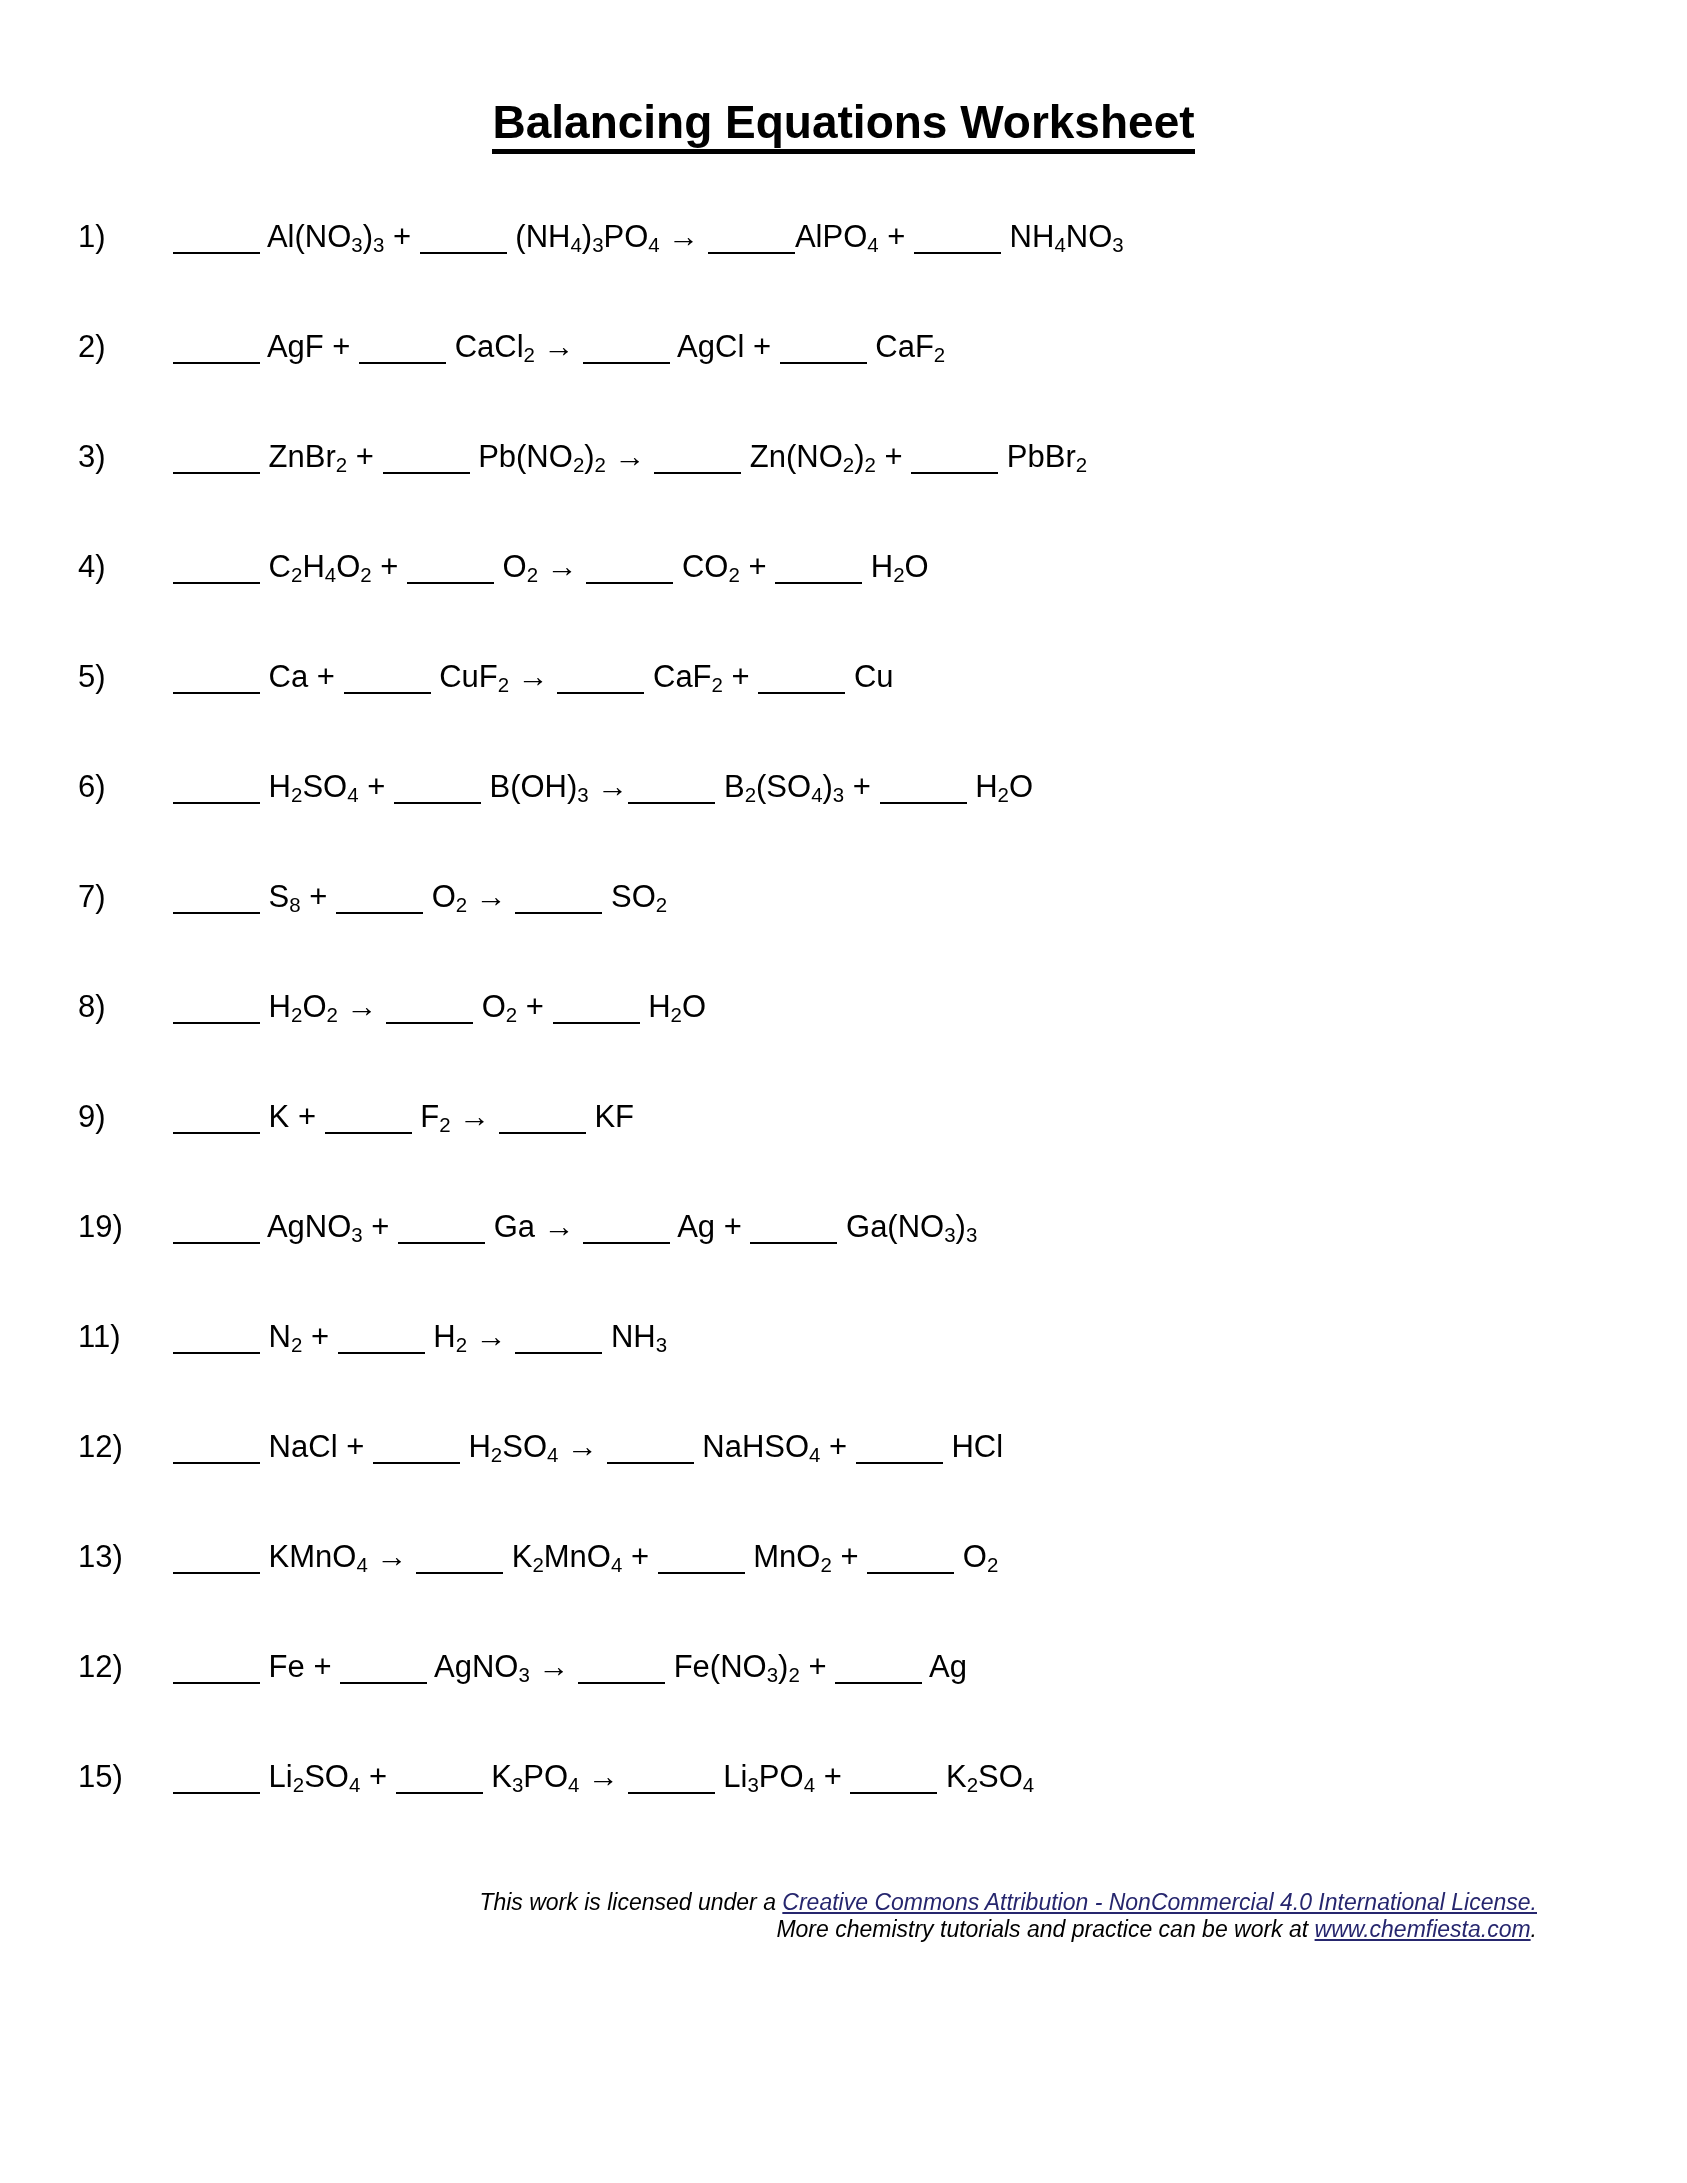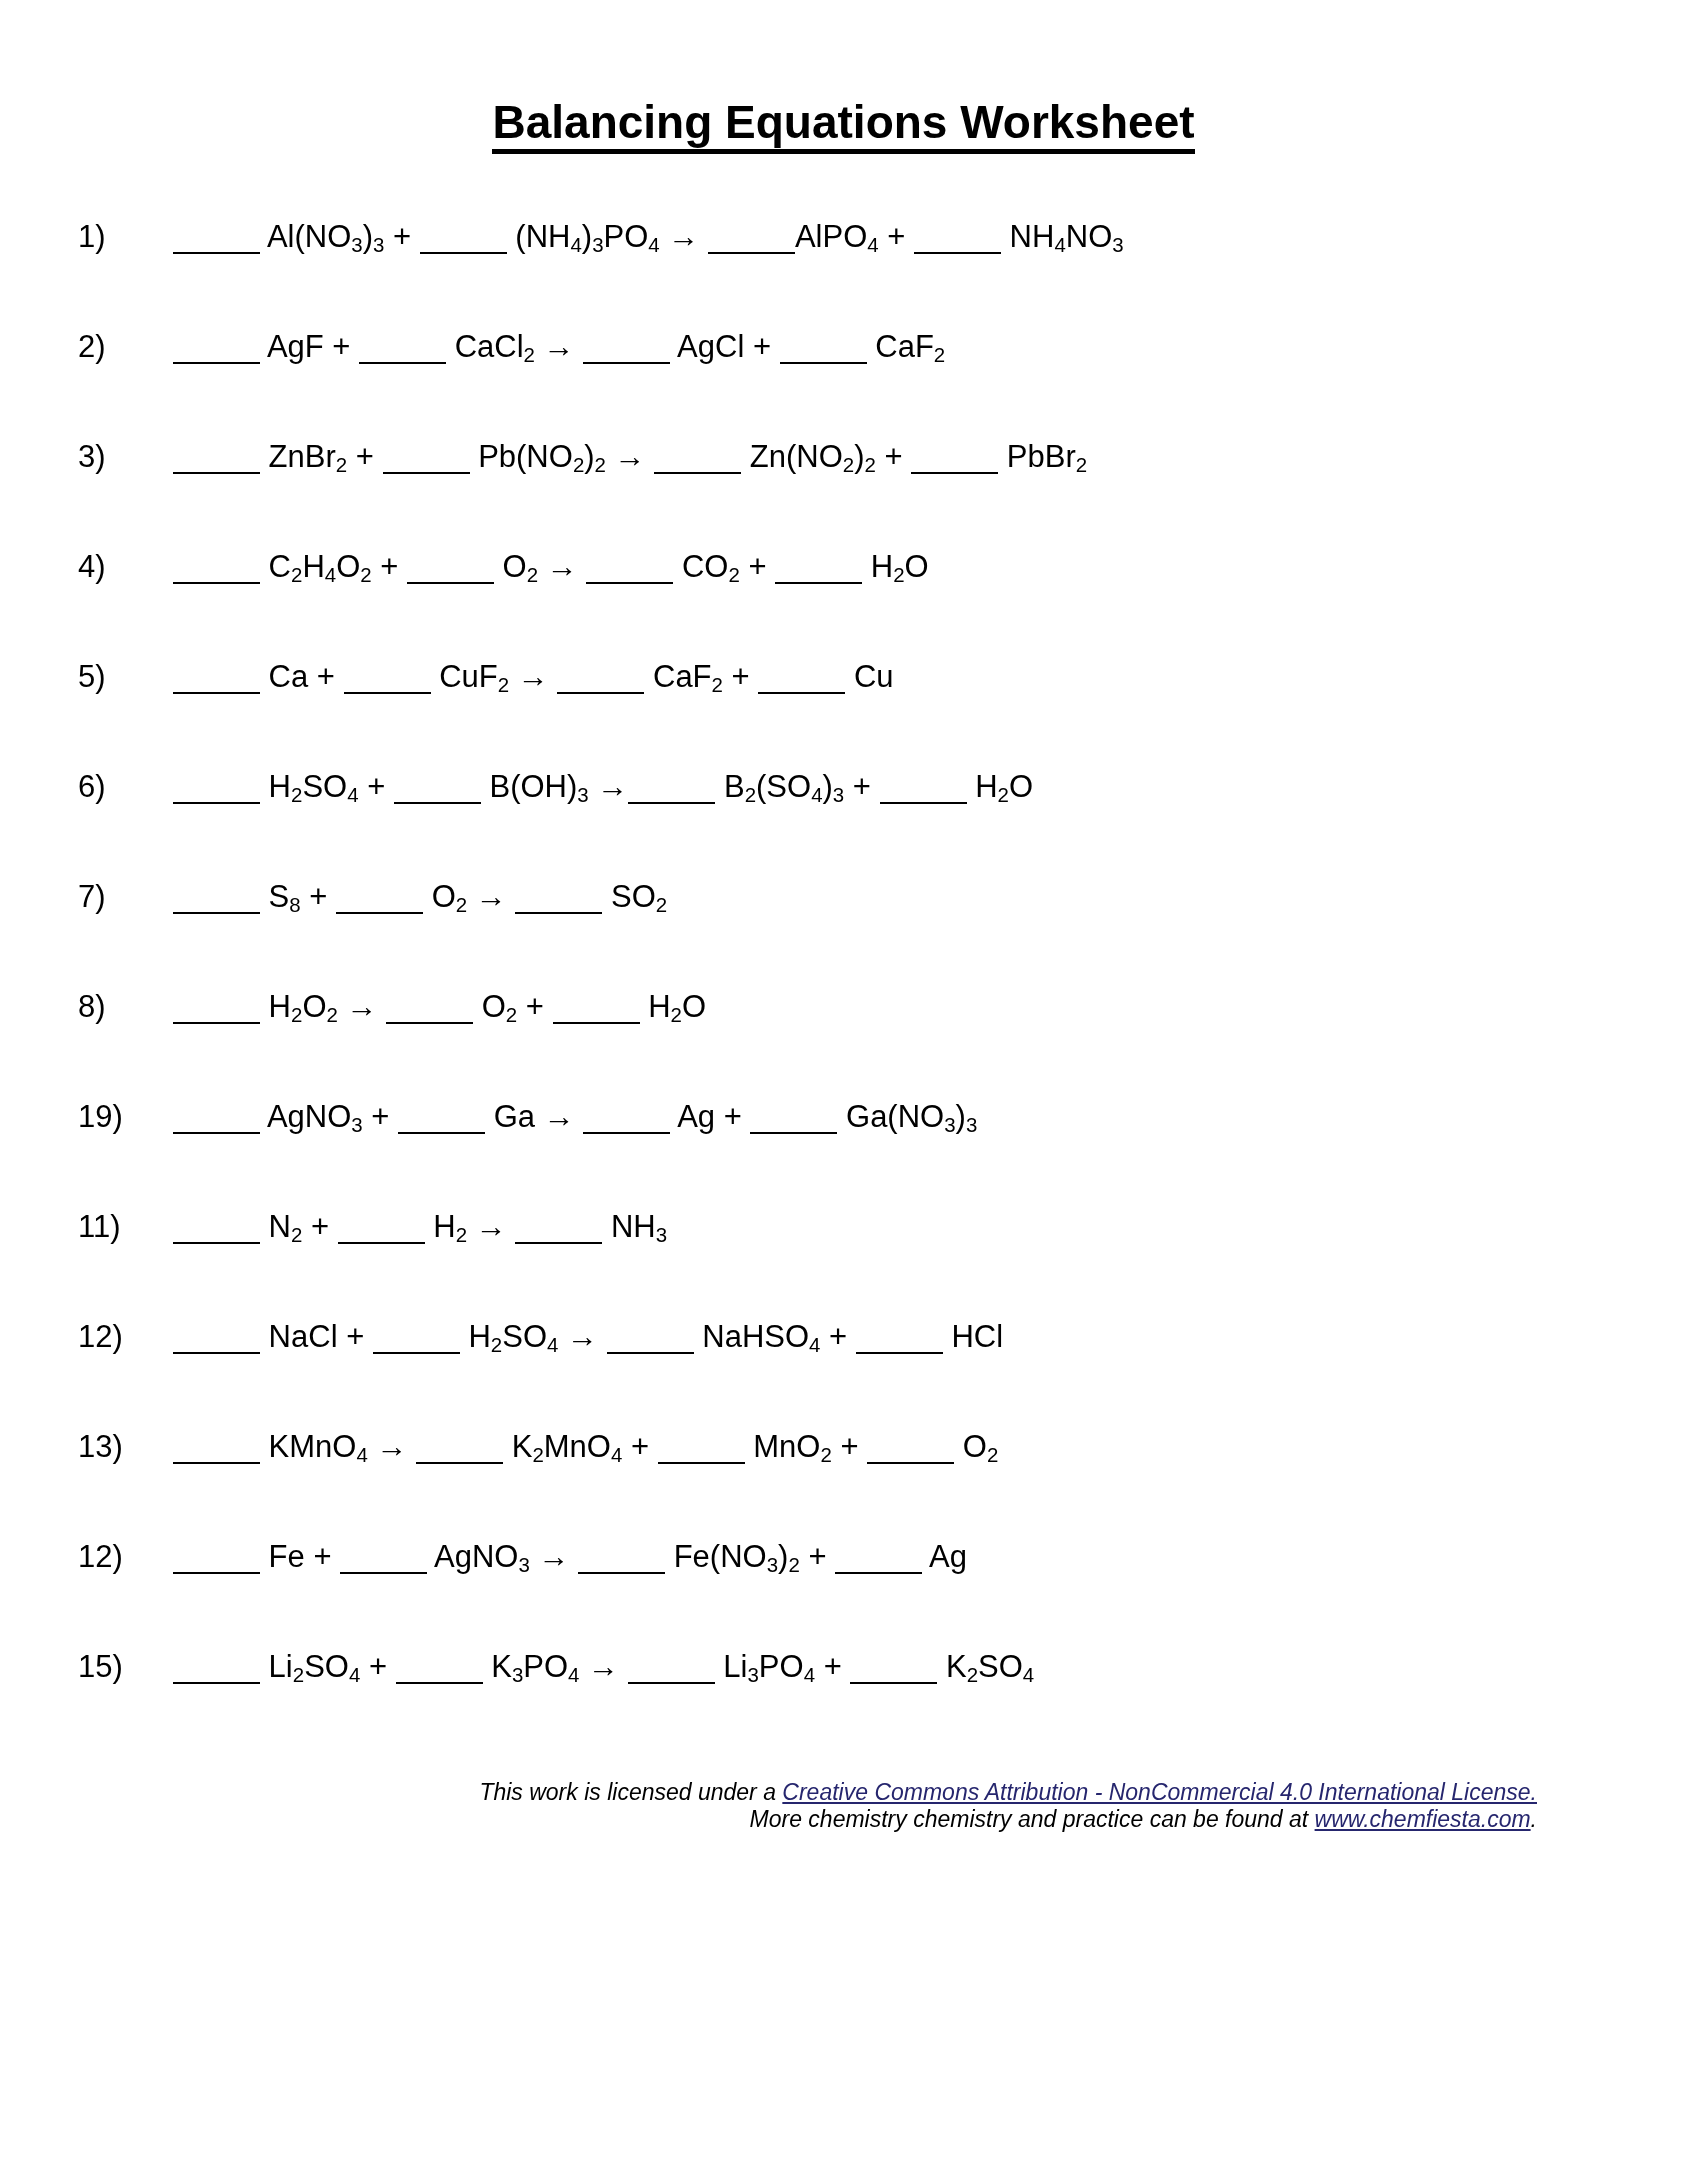--- a/index.html
+++ b/index.html
@@ -77,27 +77,28 @@
 
   <div class="equations">
       <div class="eq-row"><span class="eq-num">1)</span><span class="eq-formula"><span class="blank"></span> Al(NO<sub>3</sub>)<sub>3</sub> + <span class="blank"></span> (NH<sub>4</sub>)<sub>3</sub>PO<sub>4</sub> → <span class="blank"></span>AlPO<sub>4</sub> + <span class="blank"></span> NH<sub>4</sub>NO<sub>3</sub></span></div>
       <div class="eq-row"><span class="eq-num">2)</span><span class="eq-formula"><span class="blank"></span> AgF + <span class="blank"></span> CaCl<sub>2</sub> → <span class="blank"></span> AgCl + <span class="blank"></span> CaF<sub>2</sub></span></div>
       <div class="eq-row"><span class="eq-num">3)</span><span class="eq-formula"><span class="blank"></span> ZnBr<sub>2</sub> + <span class="blank"></span> Pb(NO<sub>2</sub>)<sub>2</sub> → <span class="blank"></span> Zn(NO<sub>2</sub>)<sub>2</sub> + <span class="blank"></span> PbBr<sub>2</sub></span></div>
       <div class="eq-row"><span class="eq-num">4)</span><span class="eq-formula"><span class="blank"></span> C<sub>2</sub>H<sub>4</sub>O<sub>2</sub> + <span class="blank"></span> O<sub>2</sub> → <span class="blank"></span> CO<sub>2</sub> + <span class="blank"></span> H<sub>2</sub>O</span></div>
       <div class="eq-row"><span class="eq-num">5)</span><span class="eq-formula"><span class="blank"></span> Ca + <span class="blank"></span> CuF<sub>2</sub> → <span class="blank"></span> CaF<sub>2</sub> + <span class="blank"></span> Cu</span></div>
       <div class="eq-row"><span class="eq-num">6)</span><span class="eq-formula"><span class="blank"></span> H<sub>2</sub>SO<sub>4</sub> + <span class="blank"></span> B(OH)<sub>3</sub> →<span class="blank"></span> B<sub>2</sub>(SO<sub>4</sub>)<sub>3</sub> + <span class="blank"></span> H<sub>2</sub>O</span></div>
       <div class="eq-row"><span class="eq-num">7)</span><span class="eq-formula"><span class="blank"></span> S<sub>8</sub> + <span class="blank"></span> O<sub>2</sub> → <span class="blank"></span> SO<sub>2</sub></span></div>
       <div class="eq-row"><span class="eq-num">8)</span><span class="eq-formula"><span class="blank"></span> H<sub>2</sub>O<sub>2</sub> → <span class="blank"></span> O<sub>2</sub> + <span class="blank"></span> H<sub>2</sub>O</span></div>
+      <div class="eq-row"><span class="eq-num">9)</span><span class="eq-formula"><span class="blank"></span> K + <span class="blank"></span> F<sub>2</sub> → <span class="blank"></span> KF</span></div>
       <div class="eq-row"><span class="eq-num">19)</span><span class="eq-formula"><span class="blank"></span> AgNO<sub>3</sub> + <span class="blank"></span> Ga → <span class="blank"></span> Ag + <span class="blank"></span> Ga(NO<sub>3</sub>)<sub>3</sub></span></div>
       <div class="eq-row"><span class="eq-num">11)</span><span class="eq-formula"><span class="blank"></span> N<sub>2</sub> + <span class="blank"></span> H<sub>2</sub> → <span class="blank"></span> NH<sub>3</sub></span></div>
       <div class="eq-row"><span class="eq-num">12)</span><span class="eq-formula"><span class="blank"></span> NaCl + <span class="blank"></span> H<sub>2</sub>SO<sub>4</sub> → <span class="blank"></span> NaHSO<sub>4</sub> + <span class="blank"></span> HCl</span></div>
       <div class="eq-row"><span class="eq-num">13)</span><span class="eq-formula"><span class="blank"></span> KMnO<sub>4</sub> → <span class="blank"></span> K<sub>2</sub>MnO<sub>4</sub> + <span class="blank"></span> MnO<sub>2</sub> + <span class="blank"></span> O<sub>2</sub></span></div>
       <div class="eq-row"><span class="eq-num">12)</span><span class="eq-formula"><span class="blank"></span> Fe + <span class="blank"></span> AgNO<sub>3</sub> → <span class="blank"></span> Fe(NO<sub>3</sub>)<sub>2</sub> + <span class="blank"></span> Ag</span></div>
       <div class="eq-row"><span class="eq-num">15)</span><span class="eq-formula"><span class="blank"></span> Li<sub>2</sub>SO<sub>4</sub> + <span class="blank"></span> K<sub>3</sub>PO<sub>4</sub> → <span class="blank"></span> Li<sub>3</sub>PO<sub>4</sub> + <span class="blank"></span> K<sub>2</sub>SO<sub>4</sub></span></div>
     </div>
 
   <div class="footer">
     <div><span>This work is licensed under a </span><a href="#" style="color: rgb(38, 38, 110);">Creative Commons Attribution - NonCommercial 4.0 International License.</a></div>
-    <div><span>More chemistry chemistry and practice can be found at </span><a href="#" style="color: rgb(38, 38, 110);">www.chemfiesta.com</a><span>.</span></div>
+    <div><span>More chemistry tutorials and practice can be work at </span><a href="#" style="color: rgb(38, 38, 110);">www.chemfiesta.com</a><span>.</span></div>
   </div>
 
 </div>
 
 
 </body></html>

